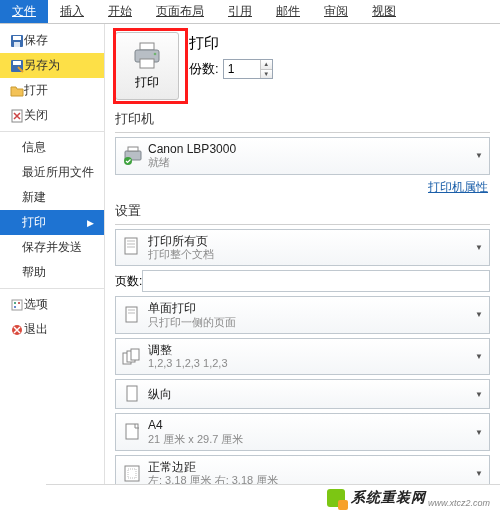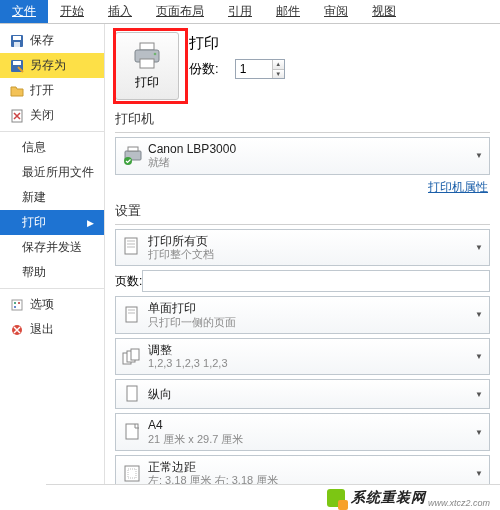--- a/index.html
+++ b/index.html
@@ -2,32 +2,32 @@
 <html><head>
 <meta charset="utf-8">
 <style>
   * { box-sizing: border-box; margin: 0; padding: 0; }
   body { font-family: "Microsoft YaHei", sans-serif; font-size: 12px; width: 500px; height: 510px; overflow: hidden; background: #fff; position: relative; }
   .ribbon { height: 24px; background: #fff; border-bottom: 1px solid #c9c9c9; display: flex; align-items: stretch; }
   .ribbon-tab { padding: 4px 12px; font-size: 12px; color: #333; cursor: pointer; display: flex; align-items: center; text-decoration: underline; }
   .ribbon-tab.active { background: #1e73d2; color: #fff; }
   .main { display: flex; height: 486px; }
   .sidebar { width: 105px; background: #fff; border-right: 1px solid #e0e0e0; padding-top: 4px; }
-  .side-item { display: flex; align-items: center; padding: 4px 10px; font-size: 12px; color: #333; cursor: pointer; gap: 6px; }
+  .side-item { display: flex; align-items: center; padding: 4px 10px; font-size: 12px; color: #333; cursor: pointer; }
   .side-item.selected { background: #1e73d2; color: #fff; }
   .side-item .arrow { margin-left: auto; font-size: 9px; color: inherit; }
   .side-icon { width: 14px; height: 14px; display: inline-flex; align-items: center; justify-content: center; }
   .side-sep { height: 1px; background: #e0e0e0; margin: 3px 0; }
   .indent { padding-left: 22px; text-align: center; }
   .content { flex: 1; padding: 8px 10px 0 10px; overflow: hidden; position: relative; }
   .print-row { display: flex; align-items: flex-start; gap: 10px; margin-bottom: 10px; }
   .print-btn-box { width: 64px; height: 68px; background: linear-gradient(#fdfdfd,#ececec); border: 1px solid #c5c5c5; border-radius: 3px; display: flex; flex-direction: column; align-items: center; justify-content: center; gap: 3px; cursor: pointer; }
   .highlight-box { position: absolute; border: 3px solid #ff1a1a; left: 113px; top: 28px; width: 75px; height: 76px; pointer-events: none; z-index: 10; }
   .print-fields { display: flex; flex-direction: column; gap: 6px; margin-top: 2px; }
-  .field-row { display: flex; align-items: center; gap: 16px; }
+  .field-row { display: flex; align-items: center; gap: 4px; }
   .field-lbl { font-size: 13px; }
   .spin { display: flex; align-items: stretch; border: 1px solid #9aa6b4; height: 20px; background: #fff; }
   .spin input { border: none; width: 36px; padding: 0 4px; font-size: 12px; outline: none; }
   .spin-btns { display: flex; flex-direction: column; width: 12px; border-left: 1px solid #c5c5c5; }
   .spin-btns div { flex: 1; display: flex; align-items: center; justify-content: center; font-size: 6px; color: #555; background: linear-gradient(#fff,#eaeaea); cursor: pointer; }
   .spin-btns div:first-child { border-bottom: 1px solid #c5c5c5; }
   .section-title { font-size: 13px; color: #333; margin: 6px 0 4px 0; }
   .section-divider { height: 1px; background: #d0d0d0; margin-bottom: 4px; }
   .dd { display: flex; align-items: center; border: 1px solid #c0c8cf; background: linear-gradient(#fff,#f4f6f8); padding: 4px 6px; margin-bottom: 4px; cursor: pointer; position: relative; }
   .dd .ico { width: 20px; height: 20px; display: flex; align-items: center; justify-content: center; margin-right: 6px; flex-shrink: 0; }
@@ -44,22 +44,22 @@
   .footer-logo::after { content: ""; position: absolute; right: -3px; bottom: -3px; width: 10px; height: 10px; background: #f7a12b; border-radius: 2px; }
   .footer-text { font-size: 14px; font-weight: bold; font-style: italic; letter-spacing: 1px; color: #222; }
   .footer-sub { font-size: 9px; color: #888; margin-left: -4px; align-self: flex-end; margin-bottom: 2px; font-style: italic; }
   svg { display: block; }
 </style>
 </head>
 <body>
 
 <div class="ribbon">
   <div class="ribbon-tab active">文件</div>
+  <div class="ribbon-tab">插入</div>
   <div class="ribbon-tab">开始</div>
-  <div class="ribbon-tab">插入</div>
   <div class="ribbon-tab">页面布局</div>
   <div class="ribbon-tab">引用</div>
   <div class="ribbon-tab">邮件</div>
   <div class="ribbon-tab">审阅</div>
   <div class="ribbon-tab">视图</div>
 </div>
 
 <div class="main">
   <div class="sidebar">
     <div class="side-item">

